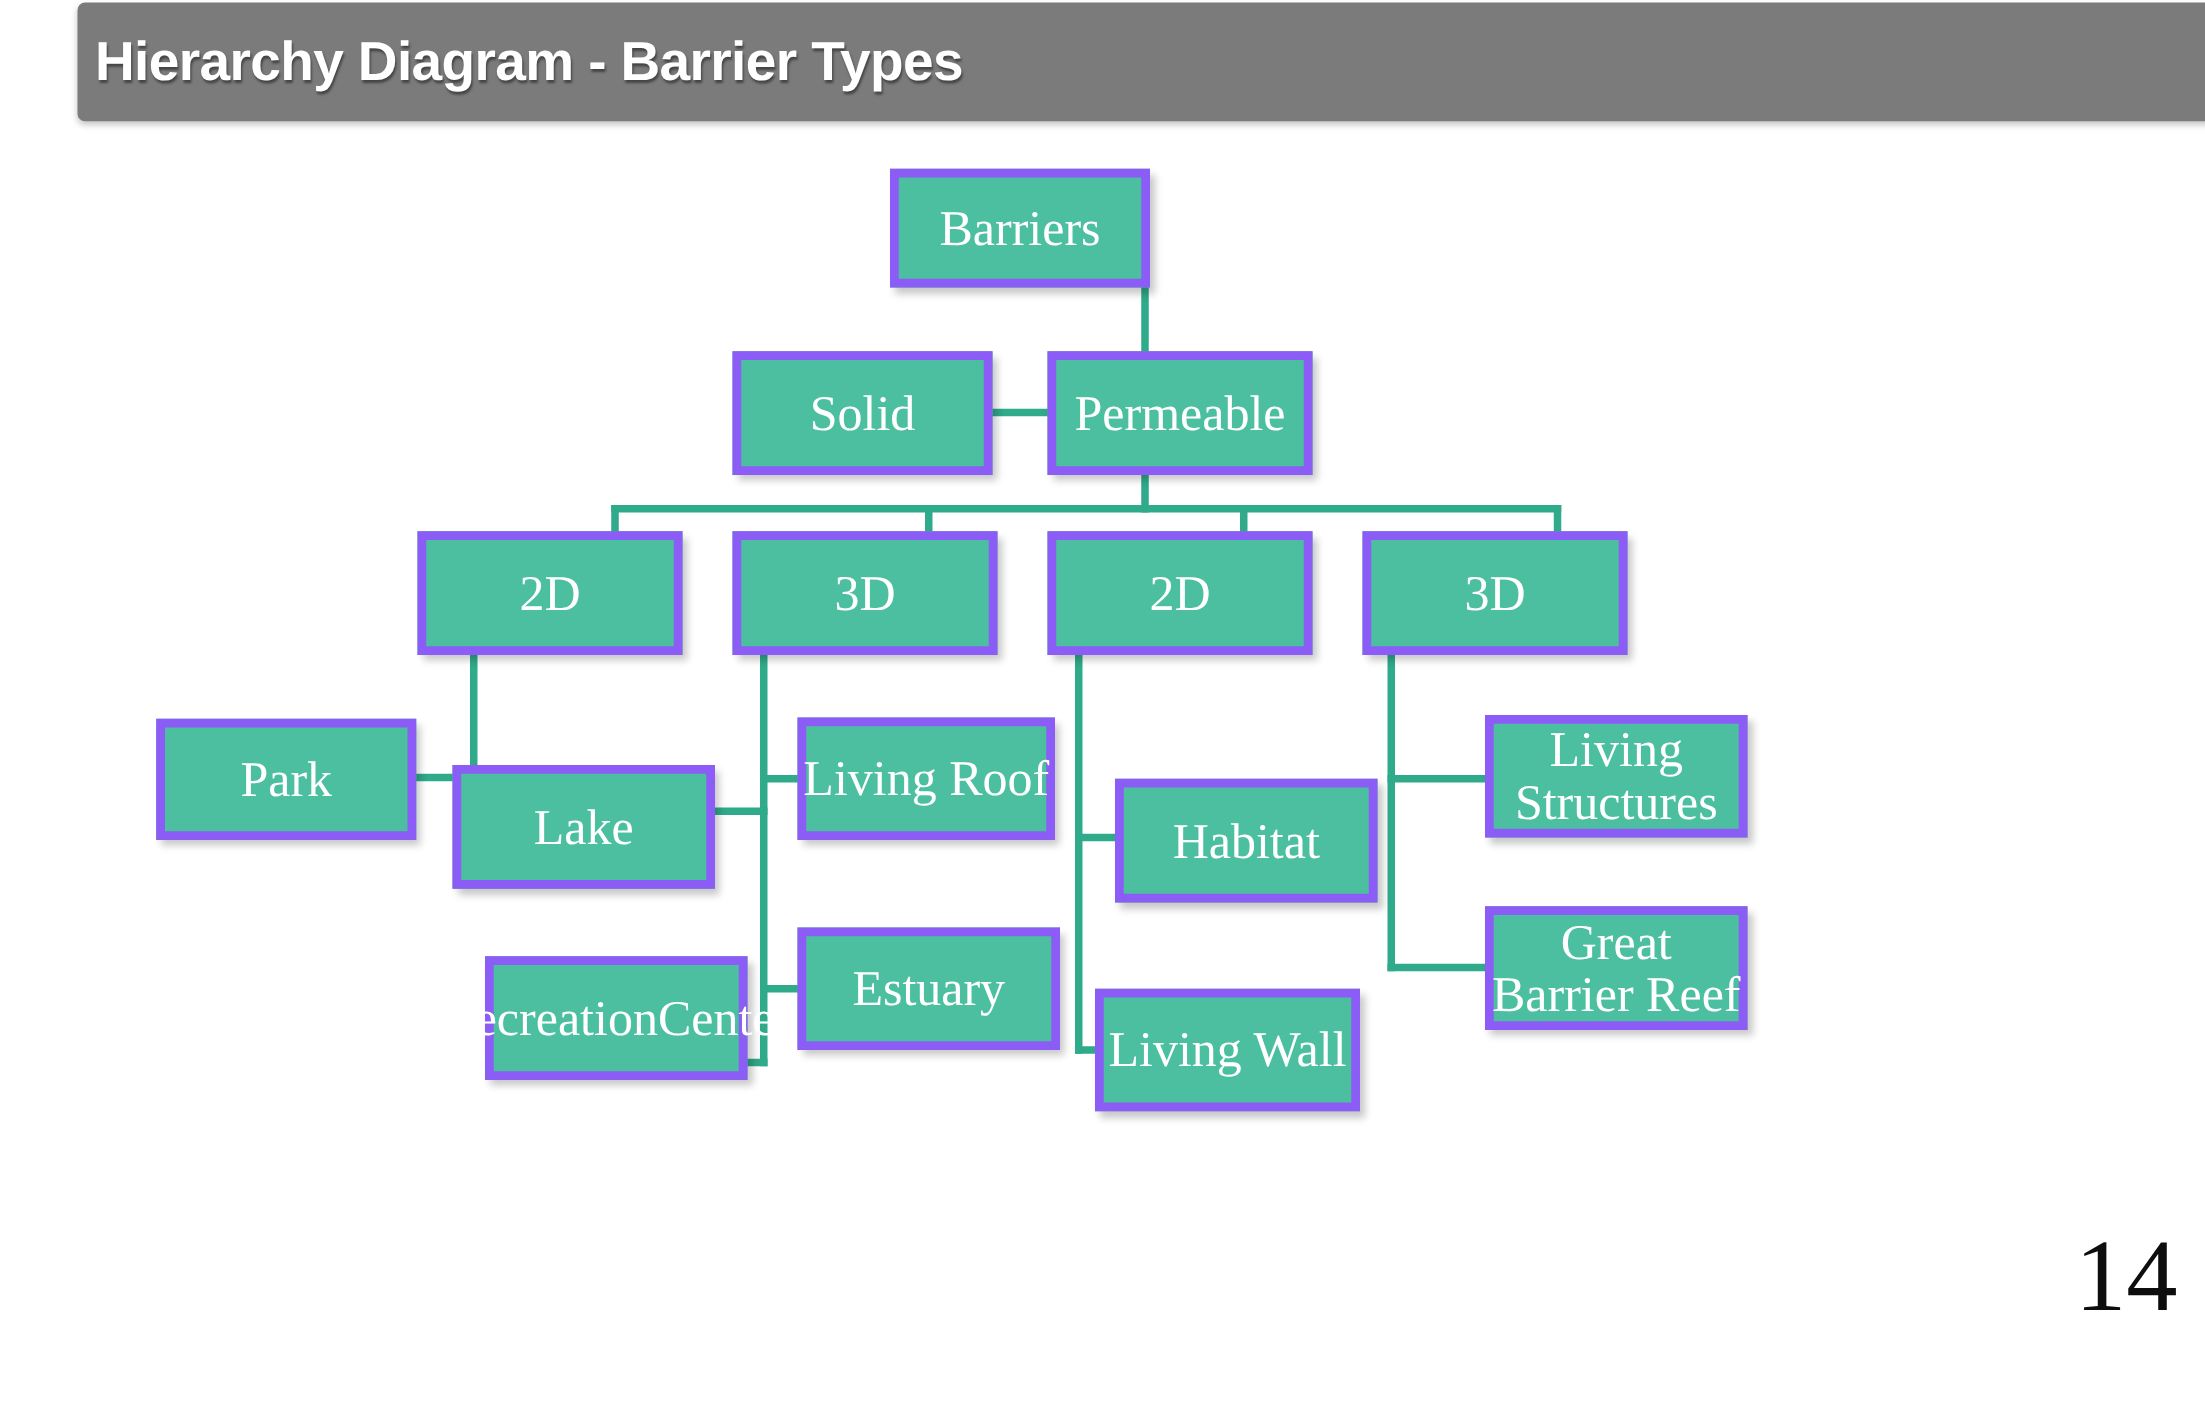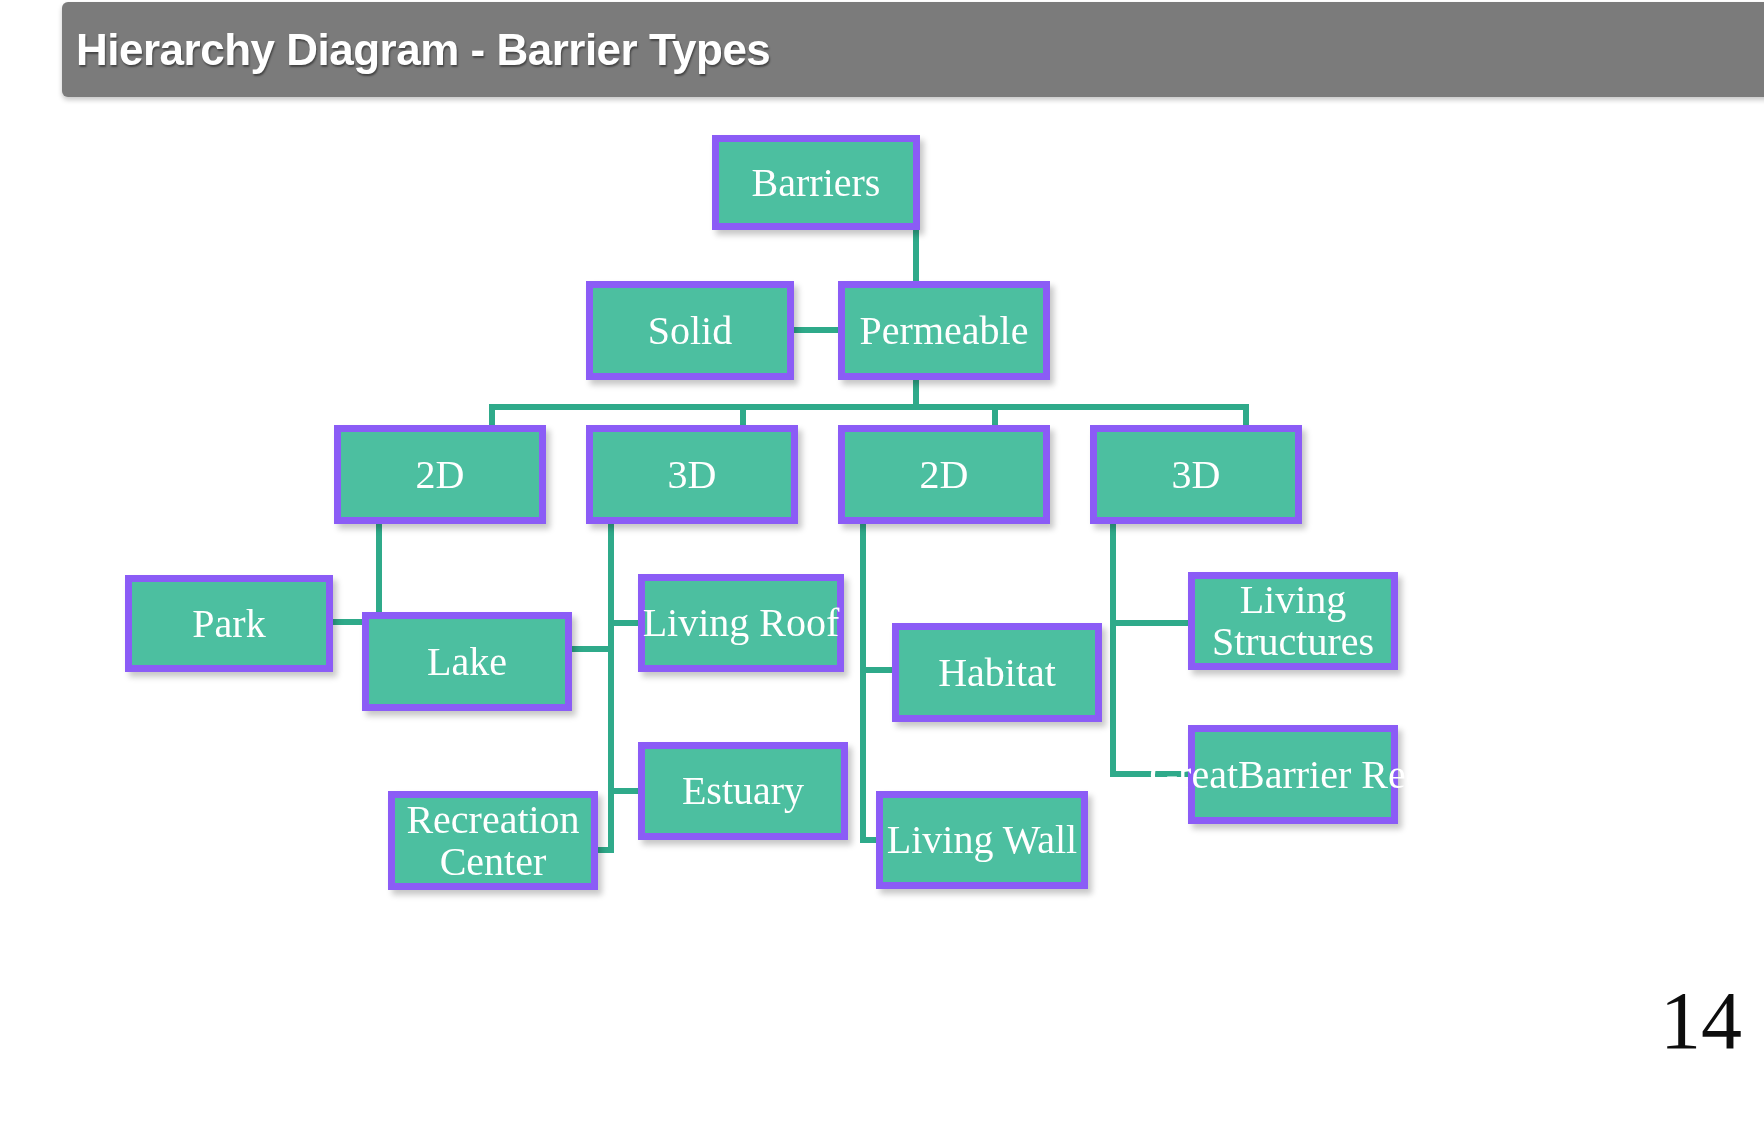--- a/index.html
+++ b/index.html
@@ -150,36 +150,36 @@
   <div class="node" style="left:322px; top:612px; width:210px; height:99px;">
     <span>Lake</span>
   </div>
 
   <div class="node" style="left:598px; top:574px; width:206px; height:98px;">
     <span>Living Roof</span>
   </div>
   <div class="node" style="left:598px; top:742px; width:210px; height:98px;">
     <span>Estuary</span>
   </div>
-  <div class="node" style="left:348px; top:791px; width:210px; height:99px; flex-direction:column;">
+  <div class="node" style="left:348px; top:765px; width:210px; height:99px; flex-direction:row;">
     <span>Recreation</span>
     <span>Center</span>
   </div>
 
   <div class="node" style="left:852px; top:623px; width:210px; height:99px;">
     <span>Habitat</span>
   </div>
   <div class="node" style="left:836px; top:791px; width:212px; height:98px;">
     <span>Living Wall</span>
   </div>
 
   <div class="node" style="left:1148px; top:572px; width:210px; height:98px; flex-direction:column;">
     <span>Living</span>
     <span>Structures</span>
   </div>
-  <div class="node" style="left:1148px; top:725px; width:210px; height:99px; flex-direction:row;">
+  <div class="node" style="left:1148px; top:725px; width:210px; height:99px; flex-direction:column;">
     <span>Great</span>
     <span>Barrier Reef</span>
   </div>
 
   <div id="page-number">14</div>
 
 </div>
 
 </body></html>

